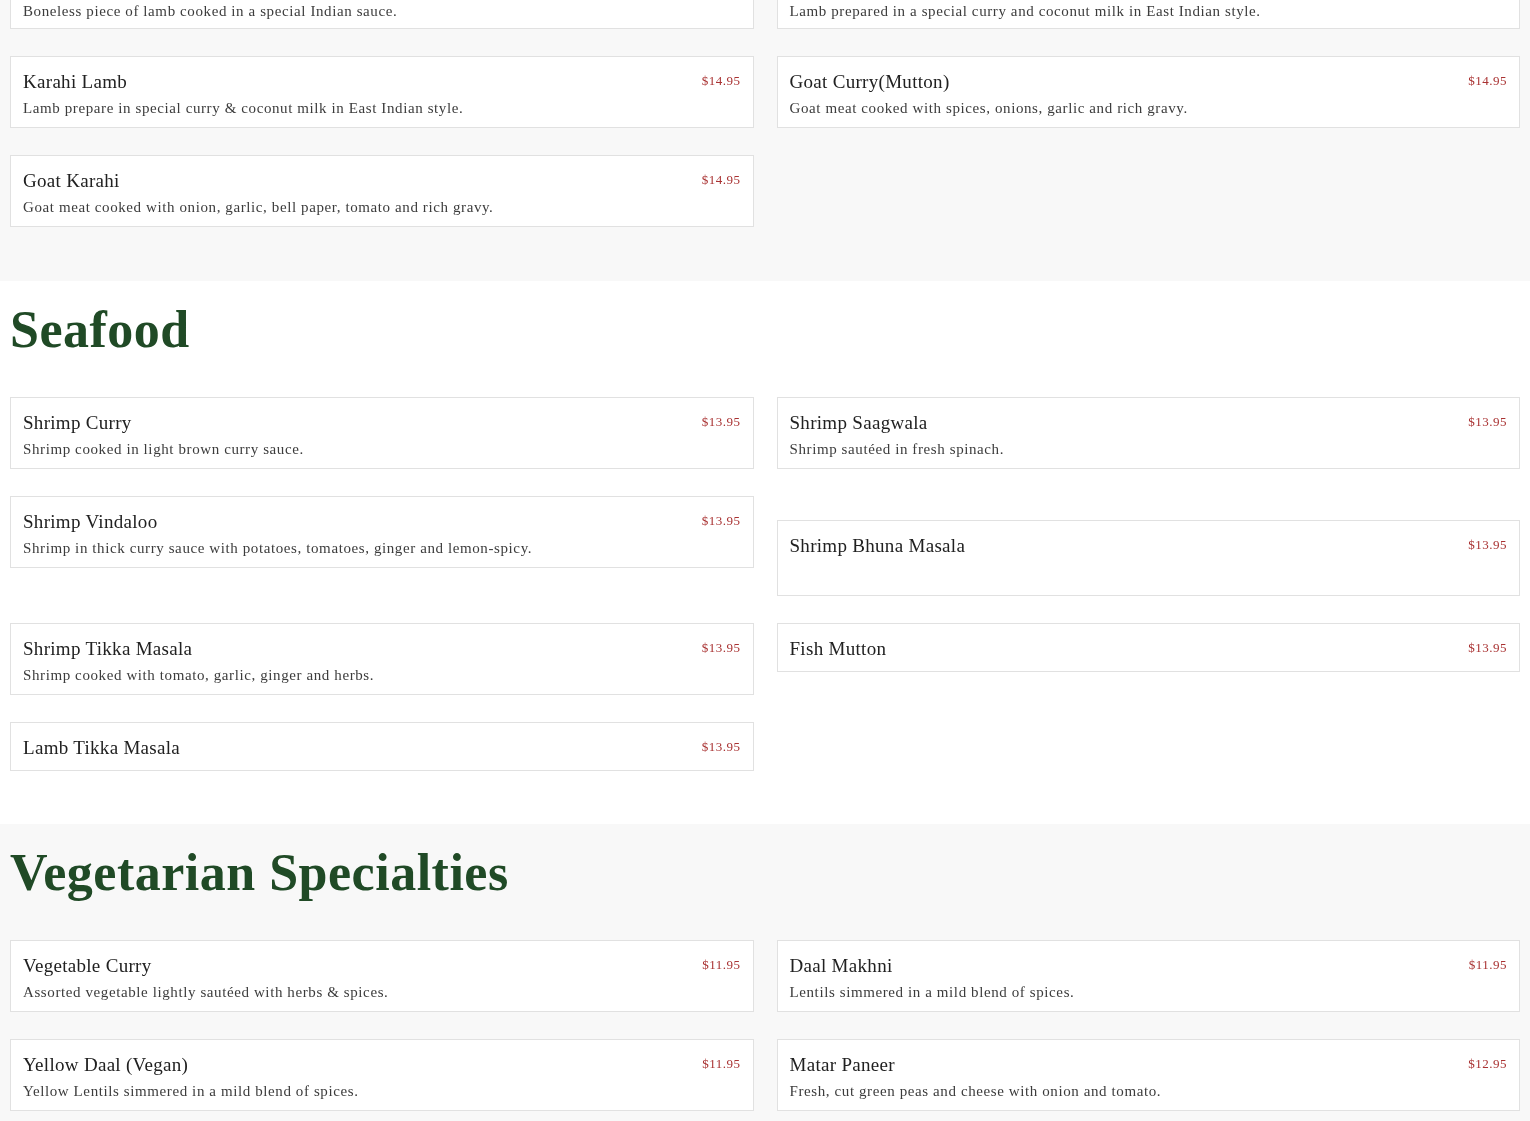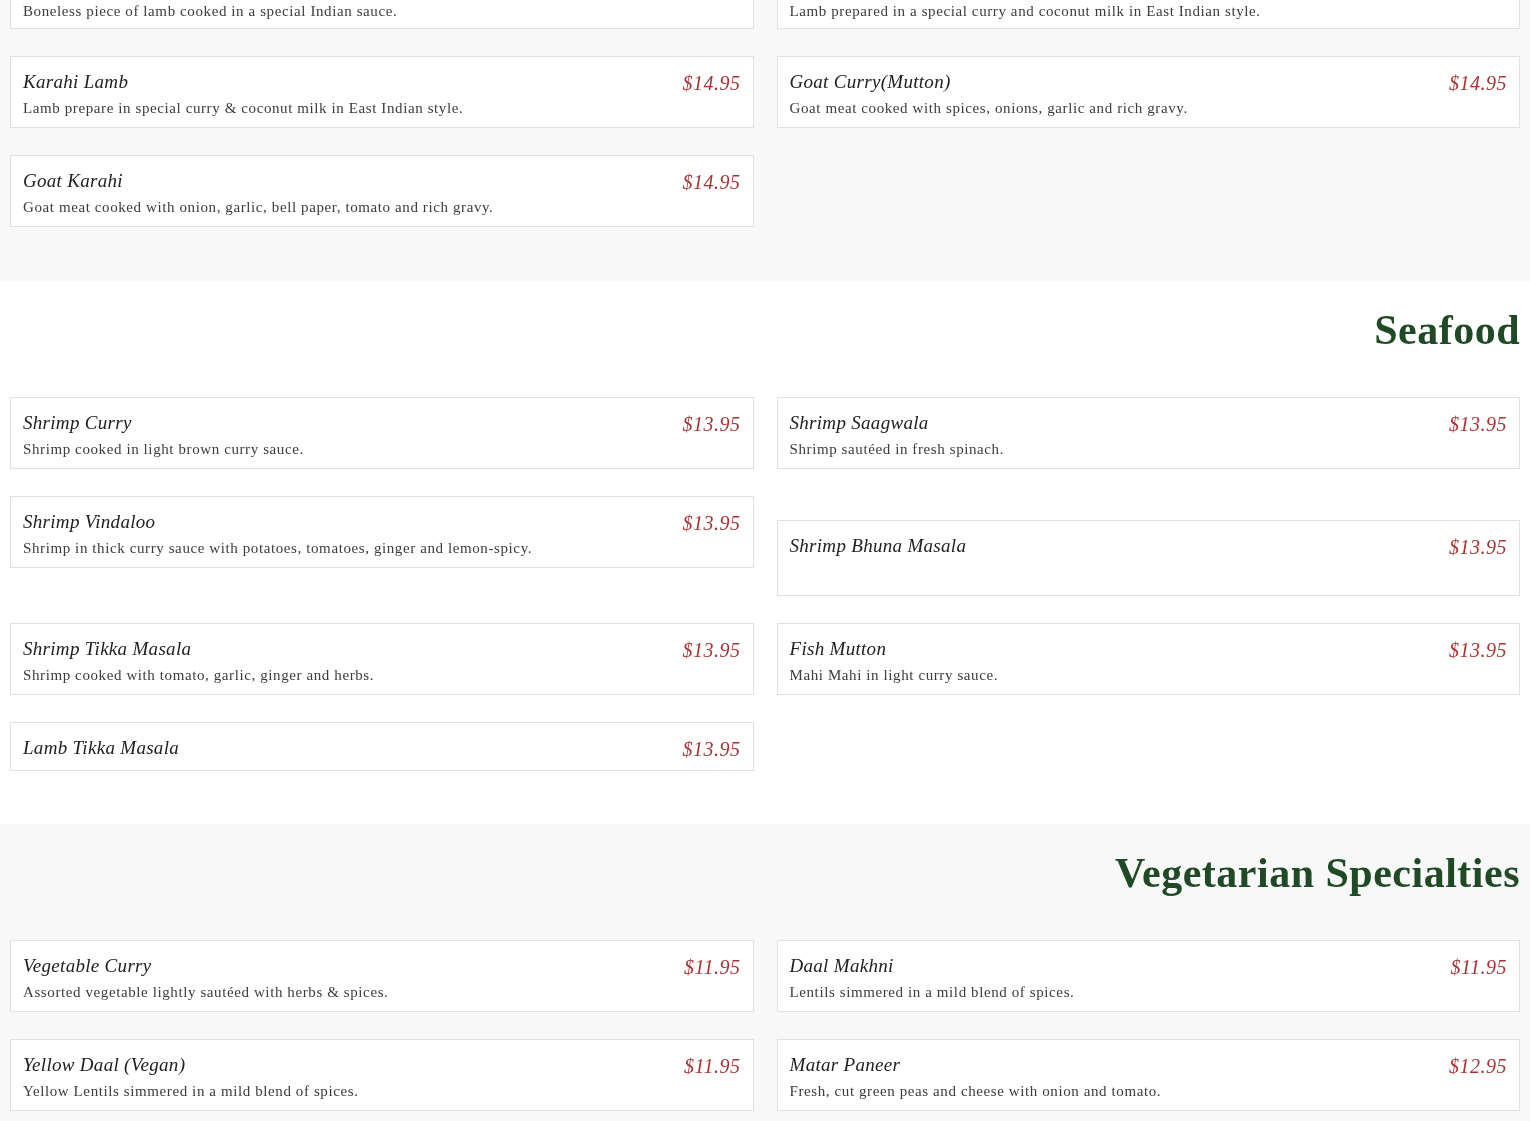--- a/index.html
+++ b/index.html
@@ -8,23 +8,23 @@
     background:#ffffff;
     font-family:"Liberation Serif", serif;
   }
   .page { width:1530px; height:1121px; overflow:hidden; }
 
   .menu-section { padding-left:10px; padding-right:10px; }
   .menu-section.gray  { background:var(--bg-alt); }
   .menu-section.white { background:#ffffff; }
 
   .section-heading {
-    text-align:right;
+    text-align:left;
     color:var(--heading);
-    font-size:42px;
+    font-size:52px;
     line-height:46px;
     font-weight:bold;
     padding-top:26px;
     margin-bottom:44px;
     letter-spacing:0.5px;
   }
 
   .grid {
     display:grid;
     grid-template-columns:1fr 1fr;
@@ -34,32 +34,31 @@
   }
 
   .card {
     background:var(--card-bg);
     border:1px solid var(--border);
     padding:12px 12px 9px 12px;
   }
   .card-head {
     display:flex;
     justify-content:space-between;
-    align-items:flex-end;
-    font-style:italic;
+    align-items:flex-start;
   }
   .item-name {
     font-size:19px;
     font-weight:normal;
     color:var(--title);
     line-height:26px;
     letter-spacing:0.3px;
   }
   .item-price {
-    font-size:20px;
+    font-size:13px;
     color:var(--price);
     line-height:24px;
     letter-spacing:0.5px;
     white-space:nowrap;
   }
   .item-desc {
     font-size:15px;
     color:var(--desc);
     line-height:19px;
     margin-top:4px;
@@ -155,21 +154,20 @@
             <h3 class="item-name">Shrimp Tikka Masala</h3>
             <span class="item-price">$13.95</span>
           </div>
           <p class="item-desc">Shrimp cooked with tomato, garlic, ginger and herbs.</p>
         </article>
         <article class="card">
           <div class="card-head">
             <h3 class="item-name">Fish Mutton</h3>
             <span class="item-price">$13.95</span>
           </div>
-          <p class="item-desc">Mahi Mahi in light curry sauce.</p>
         </article>
         <article class="card">
           <div class="card-head">
             <h3 class="item-name">Lamb Tikka Masala</h3>
             <span class="item-price">$13.95</span>
           </div>
         </article>
       </div>
   </section>
 

